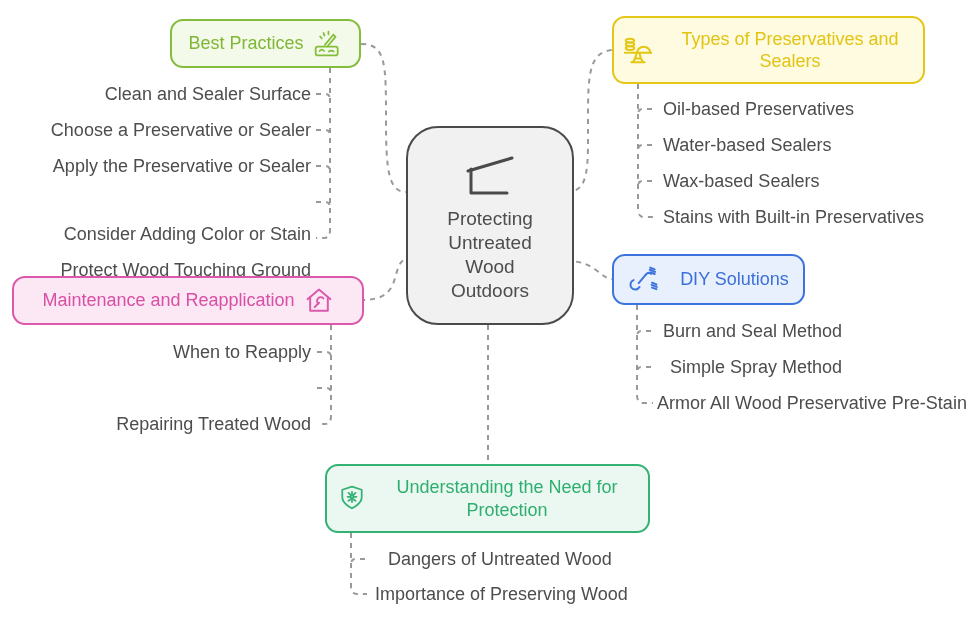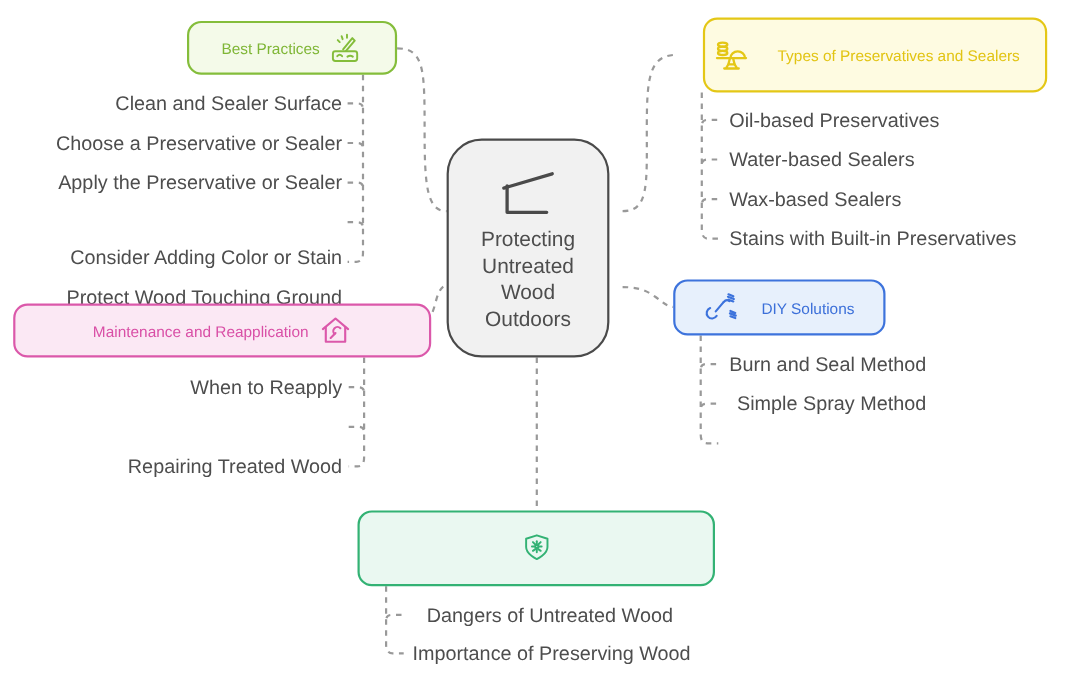--- a/index.html
+++ b/index.html
@@ -6,36 +6,36 @@
   #canvas{
     position:relative;width:973px;height:619px;background:#ffffff;
     font-family:"Liberation Sans","DejaVu Sans",sans-serif;overflow:hidden;
   }
   #wires{position:absolute;left:0;top:0;width:973px;height:619px;}
   .wire{fill:none;stroke:#999999;stroke-width:2;stroke-dasharray:5 5;stroke-linecap:butt;}
 
   .node{
     position:absolute;box-sizing:border-box;border:2px solid;border-radius:13px;
     display:flex;align-items:center;justify-content:center;gap:9px;
-    font-size:14px;font-weight:500;cursor:pointer;
+    font-size:18px;font-weight:500;cursor:pointer;
   }
   .node .nlabel{display:block;}
   .icon{display:flex;align-items:center;justify-content:center;flex:0 0 auto;}
 
   .n-root{
-    left:406px;top:126px;width:148px;height:199px;border-radius:32px;
+    left:406px;top:126px;width:168px;height:199px;border-radius:32px;
     border-color:#4A4A4A;background:#F1F1F1;color:#4D4D4D;
     flex-direction:column;gap:6px;font-weight:400;font-size:19px;
   }
   .n-root .nlabel{width:122px;text-align:center;line-height:24px;}
 
   .n-bp{left:170px;top:19px;width:191px;height:49px;border-color:#84BD3B;background:#F4FAE9;color:#7FB636;}
-  .n-types{left:612px;top:16px;width:313px;height:68px;border-color:#E4C716;background:#FEFBE1;color:#E2C413;margin-left:27px;}
+  .n-types{left:612px;top:16px;width:313px;height:68px;border-color:#E4C716;background:#FEFBE1;color:#E2C413;}
   .n-types .nlabel{width:252px;text-align:center;line-height:22px;}
-  .n-maint{left:12px;top:276px;width:380px;height:49px;border-color:#DB58AA;background:#FBE8F4;color:#D94FA6;}
+  .n-maint{left:12px;top:276px;width:352px;height:49px;border-color:#DB58AA;background:#FBE8F4;color:#D94FA6;}
   .n-diy{left:612px;top:254px;width:193px;height:51px;border-color:#3D73DC;background:#E7F0FC;color:#3B6FD9;gap:20px;}
   .n-und{left:325px;top:464px;width:325px;height:69px;border-color:#33B274;background:#EAF8F1;color:#2FAE6F;}
   .n-und .nlabel{width:262px;text-align:center;line-height:23px;}
 
   .item{
     position:absolute;font-size:18px;color:#4D4D4D;line-height:25px;
     white-space:nowrap;cursor:pointer;
   }
   .ra{text-align:right;}
   
@@ -165,30 +165,32 @@
         <path d="M12 21.5 L20 12"></path>
         <path d="M20 12 q3 -3.5 6 -1"></path>
         <path d="M25 4 l5 2 M24.5 6.5 l6 2.3 M25 9.5 l5 1.8"></path>
         <path d="M27 21 l5 2 M26.5 23.5 l6 2.3 M27 26.5 l5 1.8"></path>
       </svg>
     </span>
     <span class="nlabel">DIY Solutions</span>
   </div>
   <div class="item item-d0">Burn and Seal Method</div>
   <div class="item item-d1">Simple Spray Method</div>
+  <div class="item item-d2">Armor All Wood Preservative Pre-Stain</div>
 
   <div class="node n-und">
     <span class="icon">
       <svg width="30" height="30" viewBox="0 0 34 34" fill="none" stroke="#33B274" stroke-width="2" stroke-linecap="round" stroke-linejoin="round">
         <path d="M17 3 L28 6.5 V15 C28 22.5 17 27.5 17 27.5 C17 27.5 6 22.5 6 15 V6.5 Z"></path>
         <path d="M17 9 V12.5"></path>
         <path d="M13 10 l2.5 2.5 M21 10 l-2.5 2.5"></path>
         <circle cx="17" cy="14.5" r="1.6"></circle>
         <path d="M12 14.5 h3 M19 14.5 h3"></path>
         <path d="M13 19 l2.5 -1.8 M21 19 l-2.5 -1.8"></path>
         <path d="M17 16.5 V20.5"></path>
       </svg>
     </span>
+    <span class="nlabel">Understanding the Need for Protection</span>
   </div>
   <div class="item item-e0">Dangers of Untreated Wood</div>
   <div class="item item-e1">Importance of Preserving Wood</div>
 
 </div>
 
 </body></html>

